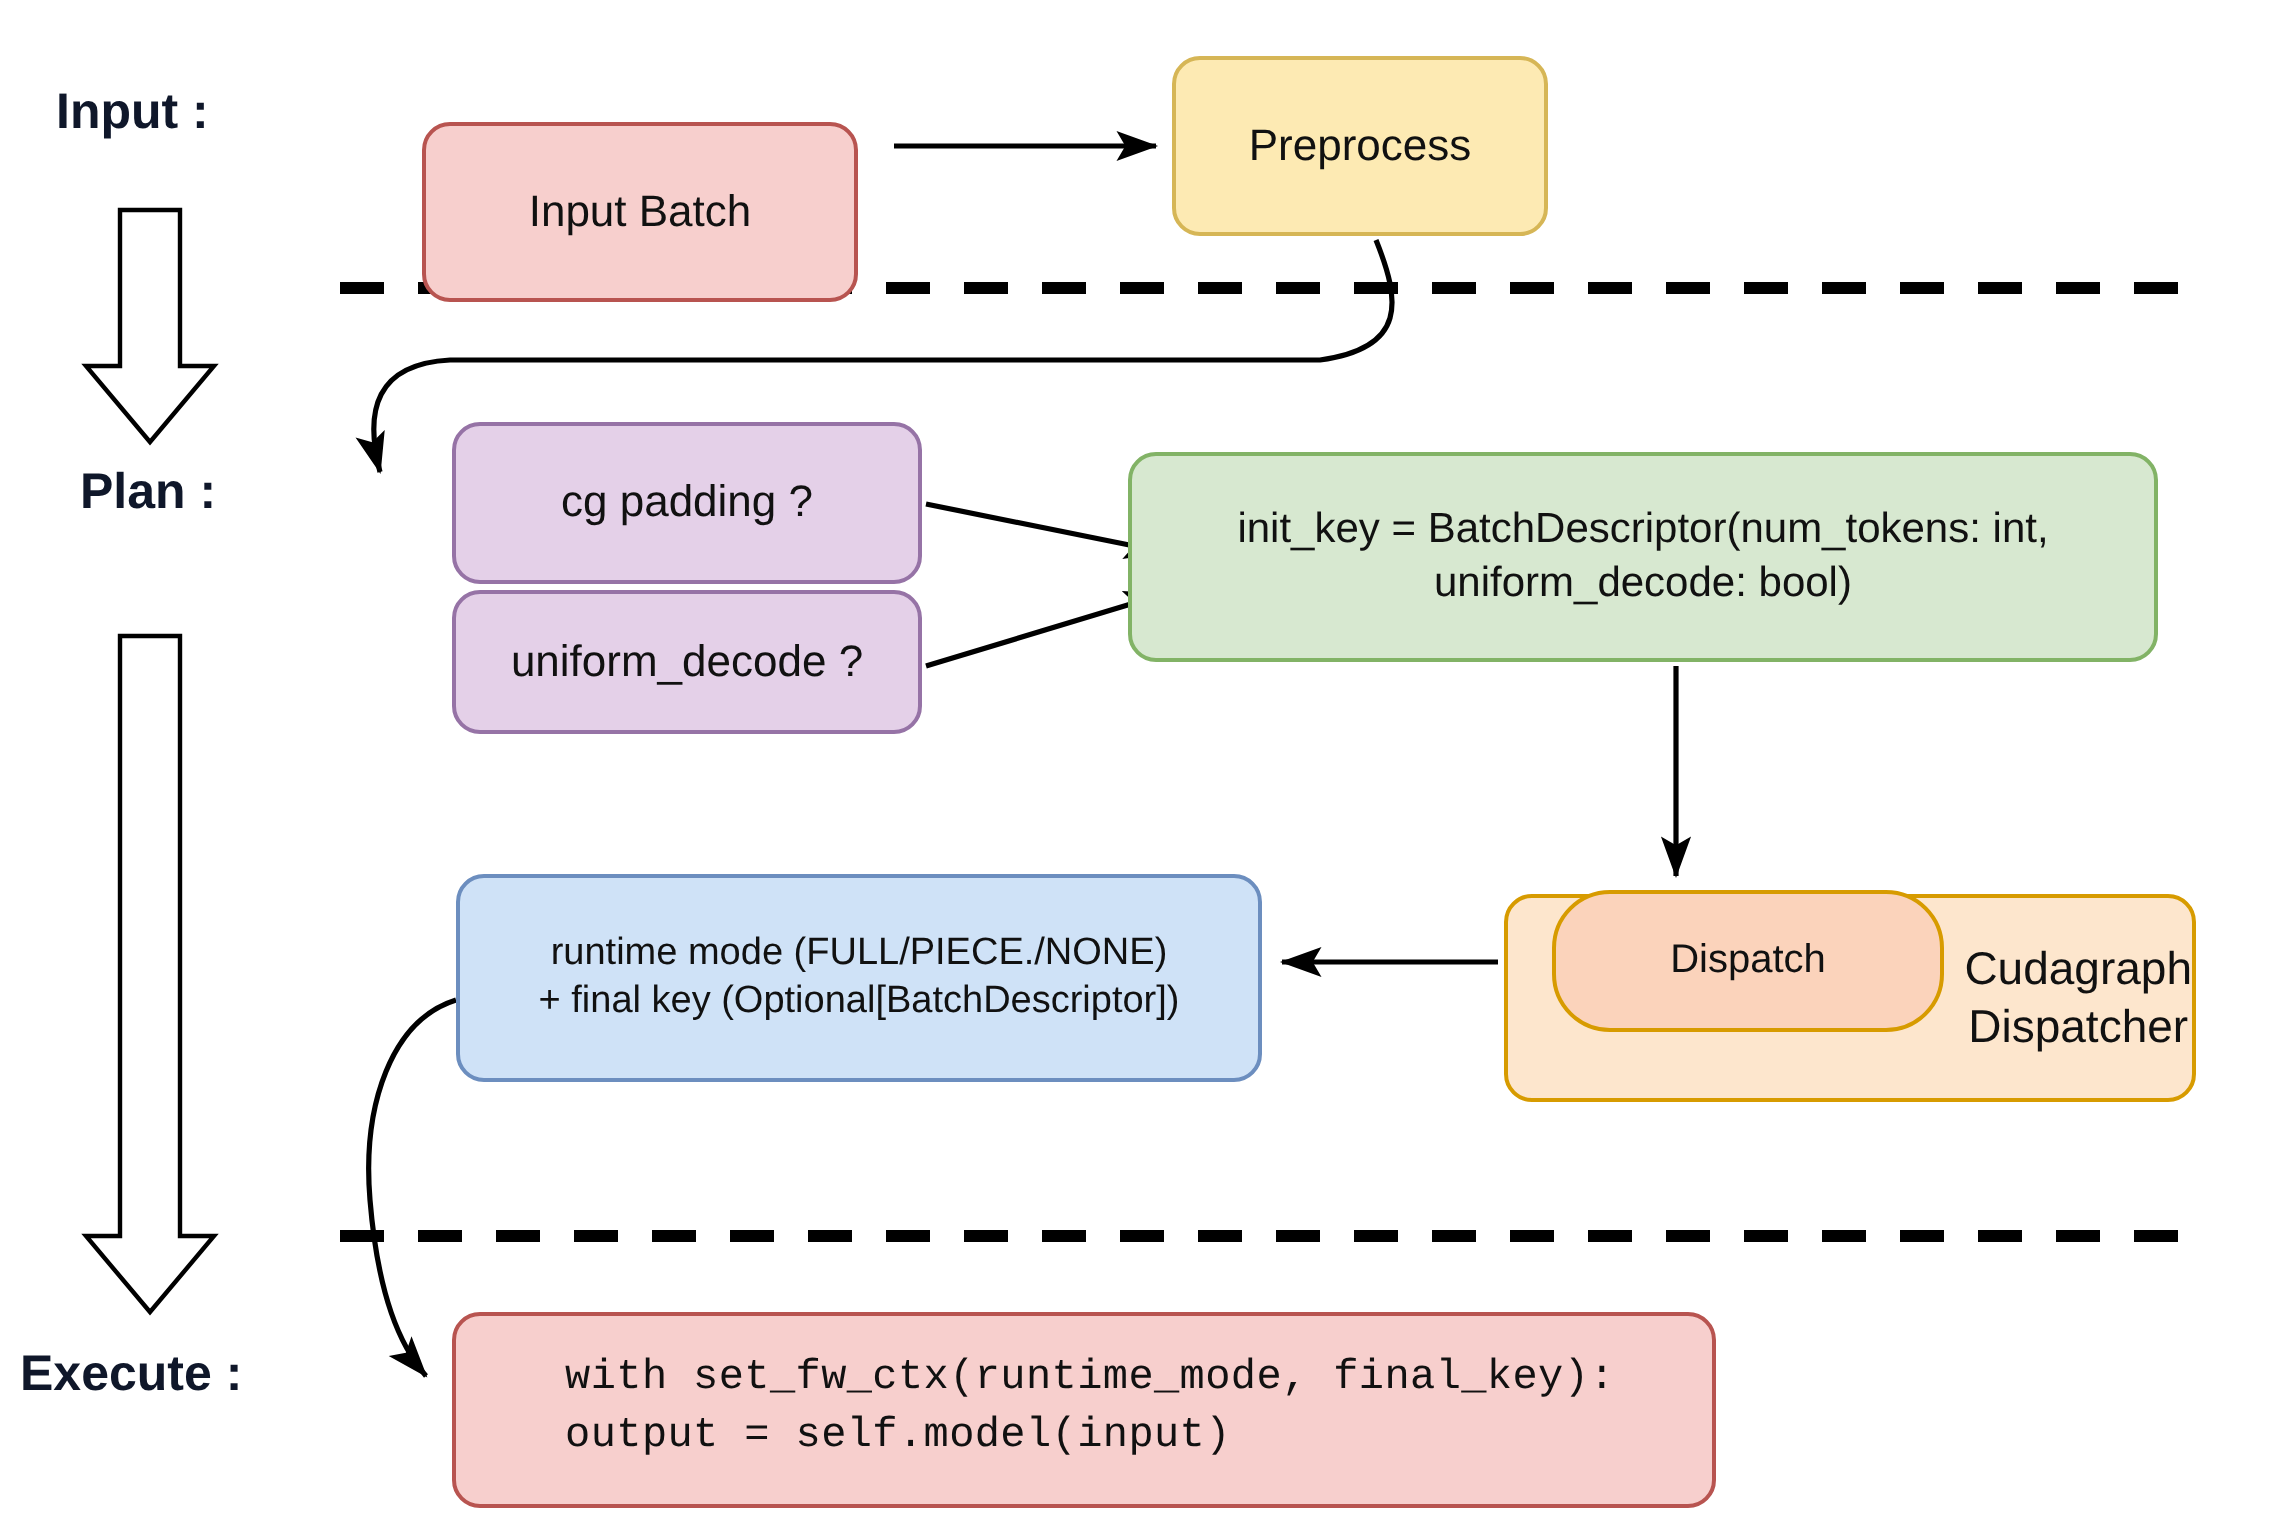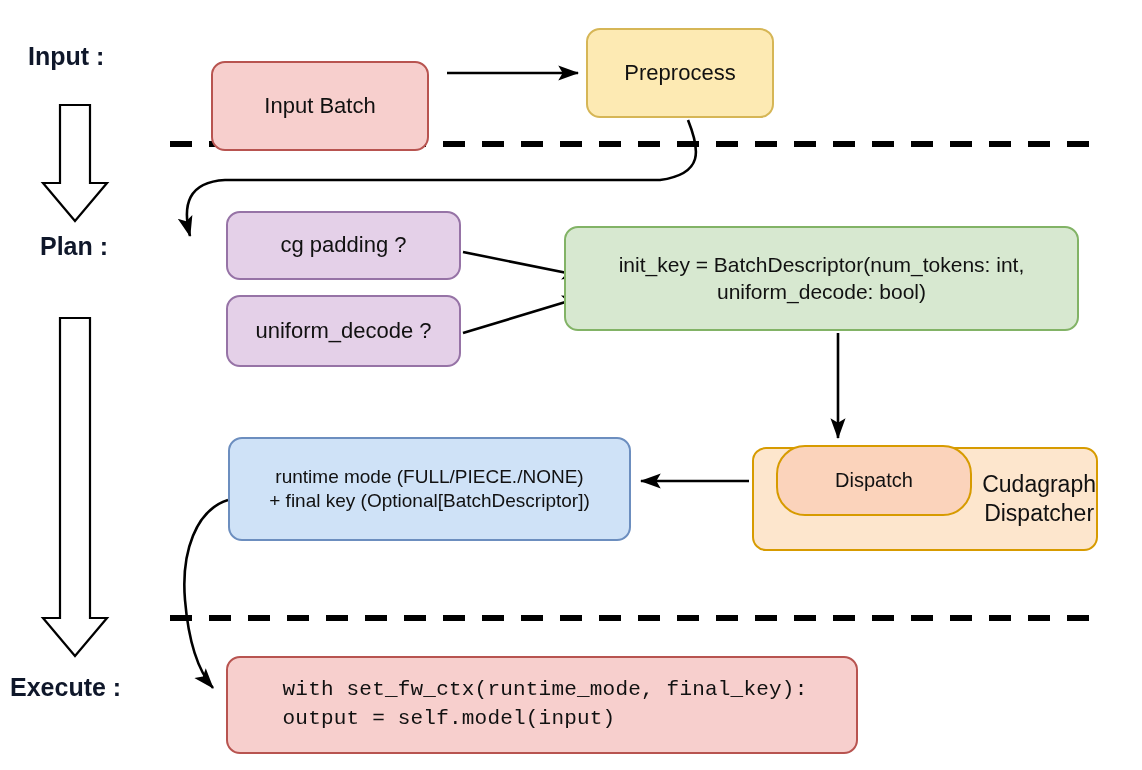--- a/index.html
+++ b/index.html
@@ -61,21 +61,21 @@
     background: #f7cfcd; border-color: #b85450;
     font-size: 22px;
     margin-top: 33px;
   }
   .n-preprocess {
     left: 586px; top: 28px; width: 188px; height: 90px;
     background: #fdeab3; border-color: #d6b656;
     font-size: 22px;
   }
   .n-cg-padding {
-    left: 226px; top: 211px; width: 235px; height: 69px;
+    left: 226px; top: 211px; width: 235px; height: 81px;
     background: #e4d0e8; border-color: #9673a6;
     font-size: 22px;
   }
   .n-uniform-decode {
     left: 226px; top: 295px; width: 235px; height: 72px;
     background: #e4d0e8; border-color: #9673a6;
     font-size: 22px;
   }
   .n-init-key {
     left: 564px; top: 226px; width: 515px; height: 105px;

